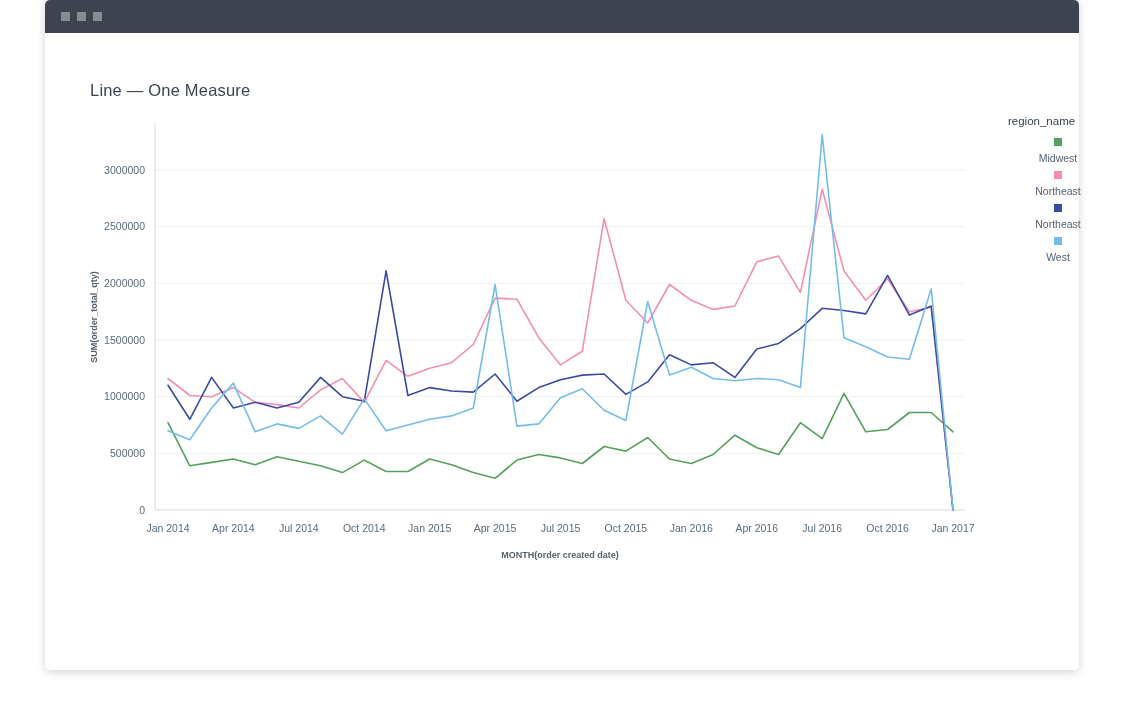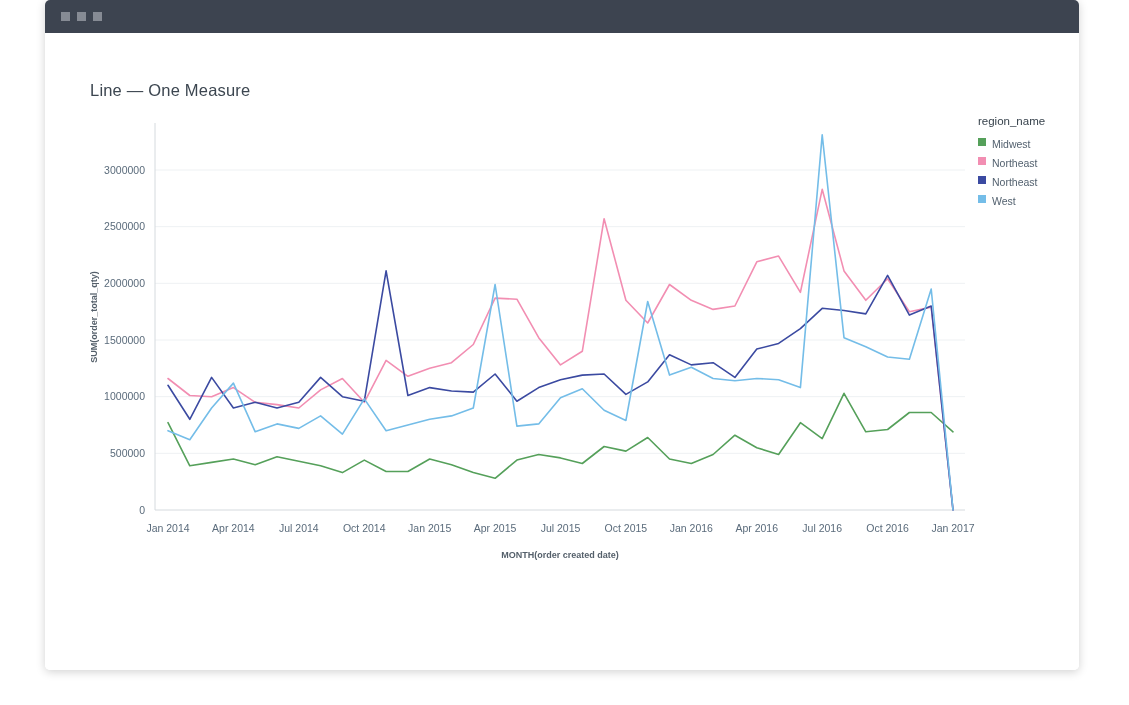--- a/index.html
+++ b/index.html
@@ -17,23 +17,23 @@
     height:33px;border-radius:5px 5px 0 0;
     display:flex;align-items:center;padding-left:16px;gap:7px;
   }
   .sq{width:9px;height:9px;display:inline-block;}
   .content{position:relative;height:637px;background:#fff;border-radius:0 0 5px 5px;}
   h1.chart-title{
     position:absolute;left:45px;top:48px;margin:0;
     font-size:16.5px;font-weight:400;color:#3c4650;letter-spacing:.2px;
   }
   #chart{position:absolute;left:40px;top:72px;}
-  .legend{position:absolute;left:933px;top:82px;width:100px;}
+  .legend{position:absolute;left:963px;top:82px;width:100px;}
   .legend-title{font-size:11.5px;color:#38434d;margin-bottom:11px;}
-  .legend-item{display:flex;gap:6px;margin-bottom:7px;cursor:pointer;}
+  .legend-item{display:flex;align-items:center;gap:6px;margin-bottom:7px;cursor:pointer;flex-direction:column;}
   .swatch{width:8px;height:8px;display:inline-block;flex:0 0 8px;}
   .legend-label{font-size:10.5px;color:#53616f;}
   text{font-family:"Liberation Sans", sans-serif;}
 </style>
 </head>
 <body>
 
 <div class="window">
   <div class="titlebar" style="background: rgb(61, 68, 80);">
     <span class="sq" style="background: rgb(134, 139, 148);"></span>

